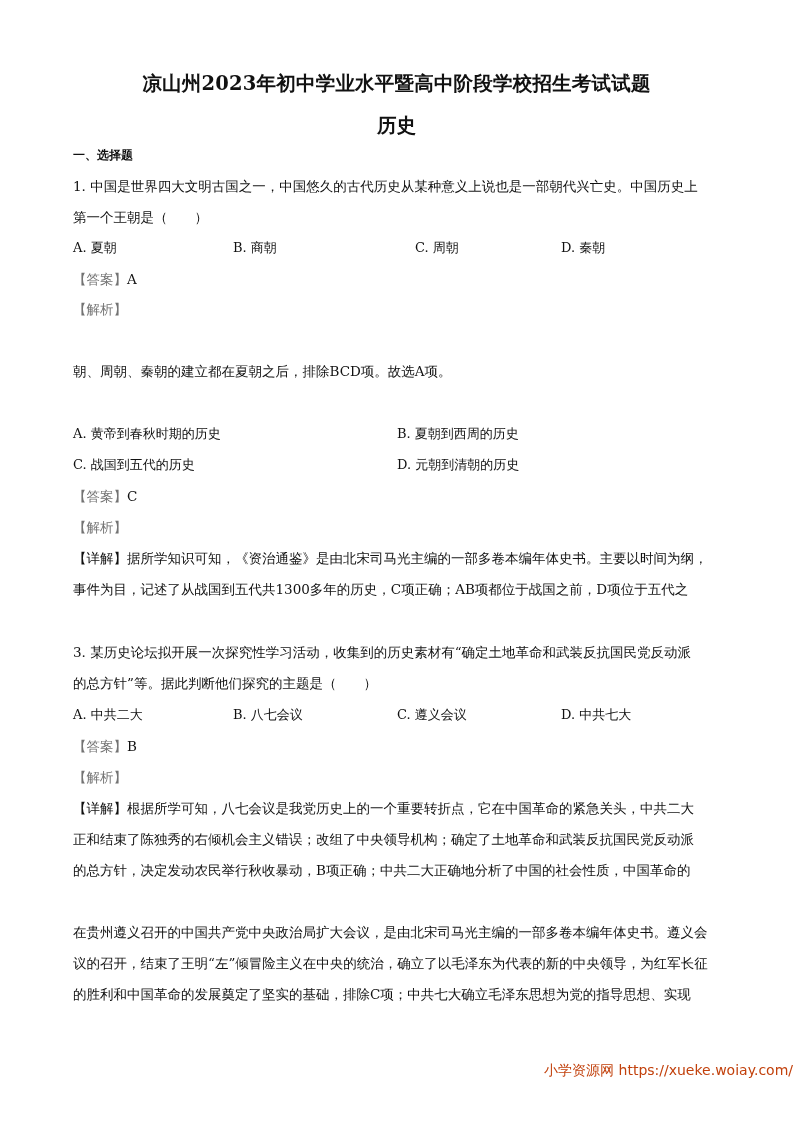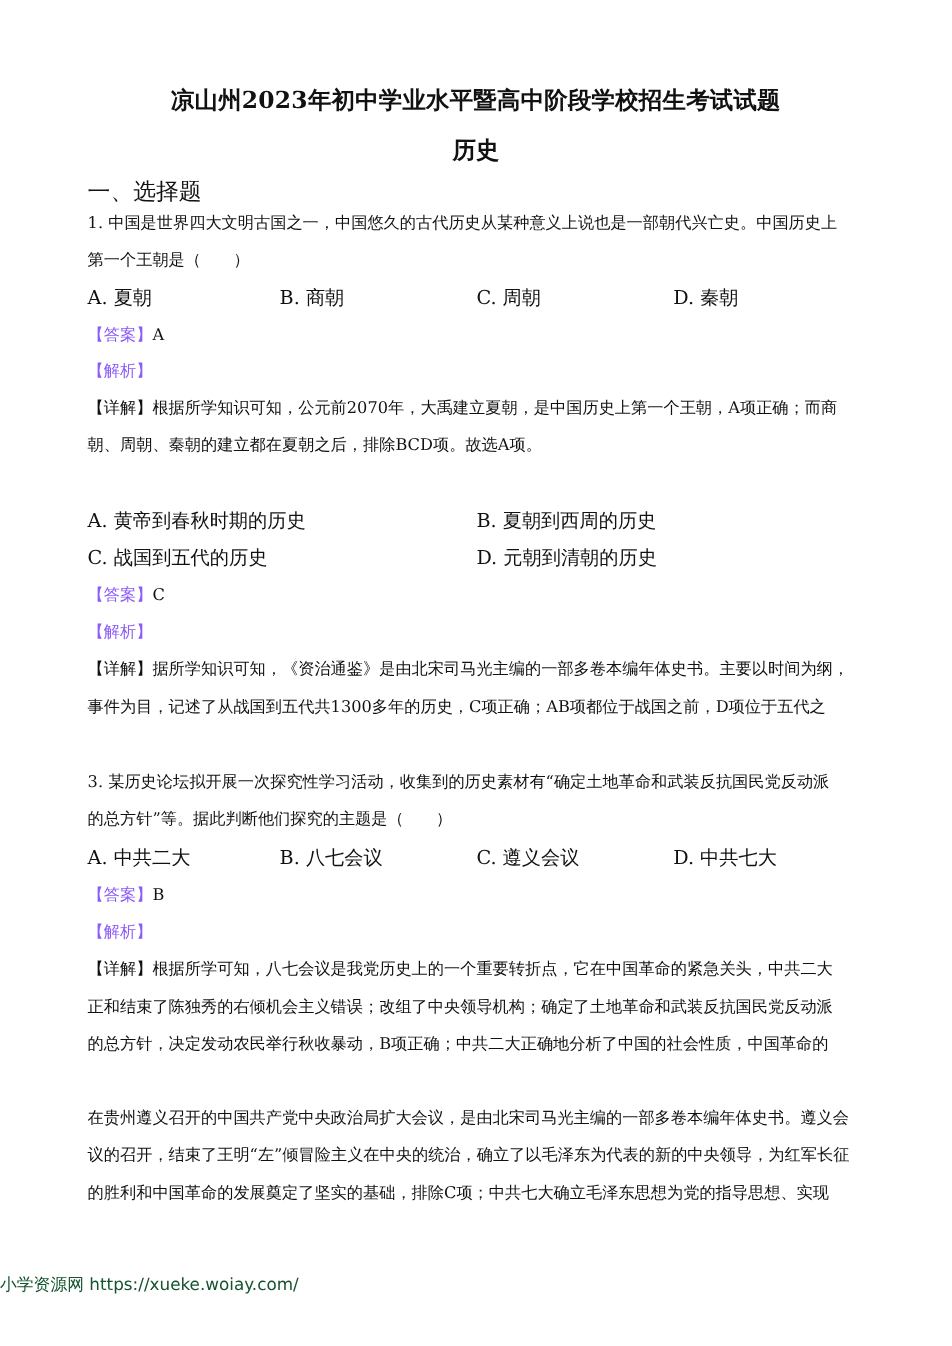--- a/index.html
+++ b/index.html
@@ -11,50 +11,49 @@
     .page { position: absolute; left: 0; top: 0; width: 793px; height: 794px; }
     .title {
       position: absolute; left: 0; width: 793px; top: 70px; text-align: center;
       font-size: 19.5px; font-weight: bold; letter-spacing: 0.2px;
     }
     .subtitle {
       position: absolute; left: 0; width: 793px; top: 112px; text-align: center;
       font-size: 19.5px; font-weight: bold;
     }
     .section {
-      position: absolute; left: 73px; top: 147px; font-size: 19px; font-weight: normal;
+      position: absolute; left: 73px; top: 147px; font-size: 12px; font-weight: bold;
     }
     .line {
       position: absolute; left: 73px; width: 650px; font-size: 13.5px; white-space: nowrap;
       line-height: 20px;
     }
-    .opt { position: absolute; font-size: 16px; white-space: nowrap; line-height: 20px; }
-    .lbl { color: #8b5cf6; }
+    .opt { position: absolute; font-size: 13px; white-space: nowrap; line-height: 20px; }
+    .lbl { color: #737373; }
     .footer {
-      position: absolute; left: 0; width: 793px; top: 1062px; text-align: left;
-      font-family: "DejaVu Sans", "Liberation Sans", sans-serif; font-size: 14px; color: #14532d;
+      position: absolute; left: 0; width: 793px; top: 1062px; text-align: right;
+      font-family: "DejaVu Sans", "Liberation Sans", sans-serif; font-size: 14px; color: #c2410c;
     }
   </style>
 </head>
 <body>
 
 <div class="page">
   <div class="title">凉山州2023年初中学业水平暨高中阶段学校招生考试试题</div>
   <div class="subtitle">历史</div>
   <div class="section">一、选择题</div>
 
   <div class="line" style="top:176px">1. 中国是世界四大文明古国之一，中国悠久的古代历史从某种意义上说也是一部朝代兴亡史。中国历史上</div>
   <div class="line" style="top:207px">第一个王朝是（　　）</div>
   <div class="opt" style="left:73px;top:238px">A. 夏朝</div>
   <div class="opt" style="left:233px;top:238px">B. 商朝</div>
-  <div class="opt" style="left:397px;top:238px">C. 周朝</div>
+  <div class="opt" style="left:415px;top:238px">C. 周朝</div>
   <div class="opt" style="left:561px;top:238px">D. 秦朝</div>
   <div class="line" style="top:269px"><span class="lbl">【答案】</span><span>A</span></div>
   <div class="line lbl" style="top:299px">【解析】</div>
-  <div class="line" style="top:330px"><span>【详解】</span><span>根据所学知识可知，公元前2070年，大禹建立夏朝，是中国历史上第一个王朝，A项正确；而商</span></div>
   <div class="line" style="top:361px">朝、周朝、秦朝的建立都在夏朝之后，排除BCD项。故选A项。</div>
 
   <div class="opt" style="left:73px;top:424px">A. 黄帝到春秋时期的历史</div>
   <div class="opt" style="left:397px;top:424px">B. 夏朝到西周的历史</div>
   <div class="opt" style="left:73px;top:455px">C. 战国到五代的历史</div>
   <div class="opt" style="left:397px;top:455px">D. 元朝到清朝的历史</div>
   <div class="line" style="top:486px"><span class="lbl">【答案】</span><span>C</span></div>
   <div class="line lbl" style="top:517px">【解析】</div>
   <div class="line" style="top:548px"><span>【详解】</span><span>据所学知识可知，《资治通鉴》是由北宋司马光主编的一部多卷本编年体史书。主要以时间为纲，</span></div>
   <div class="line" style="top:579px">事件为目，记述了从战国到五代共1300多年的历史，C项正确；AB项都位于战国之前，D项位于五代之</div>

